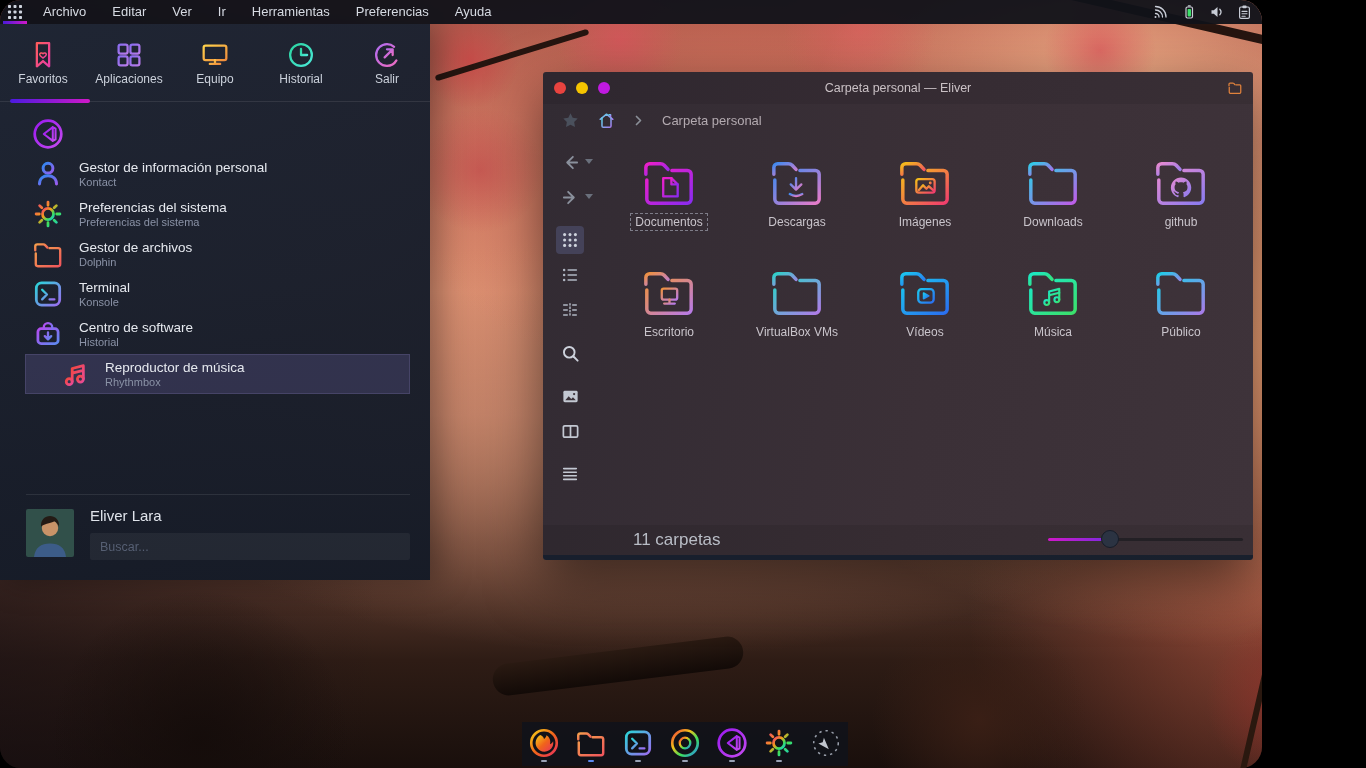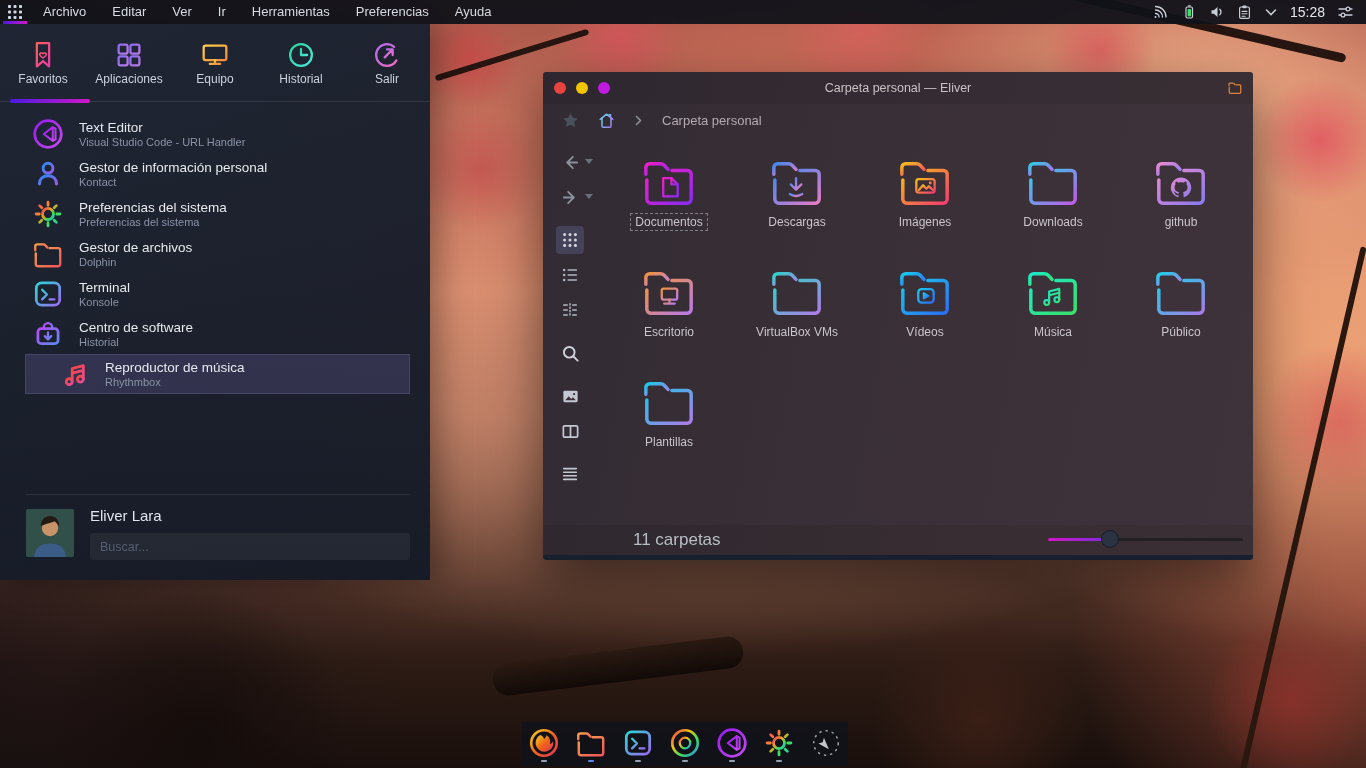--- a/index.html
+++ b/index.html
@@ -1,18 +1,18 @@
 <!DOCTYPE html>
 <html><head>
 <meta charset="utf-8">
 <style>
   * { margin:0; padding:0; box-sizing:border-box; }
   html,body { width:1366px; height:768px; overflow:hidden; background:#000;
     font-family:"Liberation Sans", sans-serif; }
-  .desktop { position:relative; width:1366px; height:768px; overflow:hidden; }
+  .desktop { position:relative; width:1262px; height:768px; overflow:hidden;border-radius:21px; }
 
   
   .wallpaper { position:absolute; inset:0;
     background:
       radial-gradient(ellipse 420px 260px at 88% 12%, rgba(244,178,138,.95), transparent 70%),
       radial-gradient(ellipse 680px 420px at 98% 45%, rgba(240,164,118,.9), transparent 72%),
       radial-gradient(ellipse 560px 330px at 62% 22%, rgba(228,122,98,.75), transparent 70%),
       radial-gradient(ellipse 760px 300px at 52% 58%, rgba(216,152,120,.55), transparent 70%),
       radial-gradient(ellipse 420px 480px at 100% 78%, rgba(196,92,70,.6), transparent 70%),
       linear-gradient(180deg,#a85548 0%,#c4705c 16%,#d98d6f 38%,#b5755e 54%,#6b4436 70%,#2e1c15 86%,#190f0c 100%);
@@ -354,24 +354,20 @@
         <span class="tlabel">Salir</span>
       </div>
     </div>
 
     <div class="apps">
       <div class="app-row">
         <svg width="34" height="34" viewBox="0 0 32 32" fill="none" stroke="url(#gvsc)" stroke-width="2.6" stroke-linecap="round" stroke-linejoin="round">
           <circle cx="16" cy="16" r="12.5"></circle>
           <path d="M20.5 9.5L12 16l8.5 6.5M20.5 9.5l2.6 1.4v10.2l-2.6 1.4z" stroke-width="1.9"></path>
         </svg>
-        <div>
-            <div class="app-title">Text Editor</div>
-             <div class="app-sub">Visual Studio Code - URL Handler</div>
-          </div>
       </div>
       <div class="app-row">
         <svg width="34" height="34" viewBox="0 0 32 32" fill="none" stroke="url(#gper)" stroke-width="2.8" stroke-linecap="round">
           <circle cx="16" cy="10.5" r="4.6"></circle>
           <path d="M8 25.5c0-5.2 3.6-7.8 8-7.8s8 2.6 8 7.8"></path>
         </svg>
         <div>
             <div class="app-title">Gestor de información personal</div>
              <div class="app-sub">Kontact</div>
           </div>
@@ -654,27 +650,20 @@
         </div>
 
         <div class="fcell">
           <svg class="fsvg" viewBox="0 0 64 56" fill="none" stroke="url(#gpub)" stroke-width="3.6" stroke-linecap="round" stroke-linejoin="round">
             <path d="M8 21v-7a4 4 0 0 1 4-4h11c1.5 0 3 .6 4 1.7l4 4.3"></path>
             <path d="M35 17h16a4 4 0 0 1 4 4v26a4 4 0 0 1-4 4H13a4 4 0 0 1-4-4V27"></path>
           </svg>
           <span class="flabel">Público</span>
         </div>
 
-        <div class="fcell">
-          <svg class="fsvg" viewBox="0 0 64 56" fill="none" stroke="url(#gpla)" stroke-width="3.6" stroke-linecap="round" stroke-linejoin="round">
-            <path d="M8 21v-7a4 4 0 0 1 4-4h11c1.5 0 3 .6 4 1.7l4 4.3"></path>
-            <path d="M35 17h16a4 4 0 0 1 4 4v26a4 4 0 0 1-4 4H13a4 4 0 0 1-4-4V27"></path>
-          </svg>
-          <span class="flabel">Plantillas</span>
-        </div>
       </div>
     </div>
 
     <div class="statusbar">
       <span class="status-text">11 carpetas</span>
       <div class="zoomslider">
         <div class="zs-track"></div>
         <div class="zs-fill"></div>
         <div class="zs-handle"></div>
       </div>

